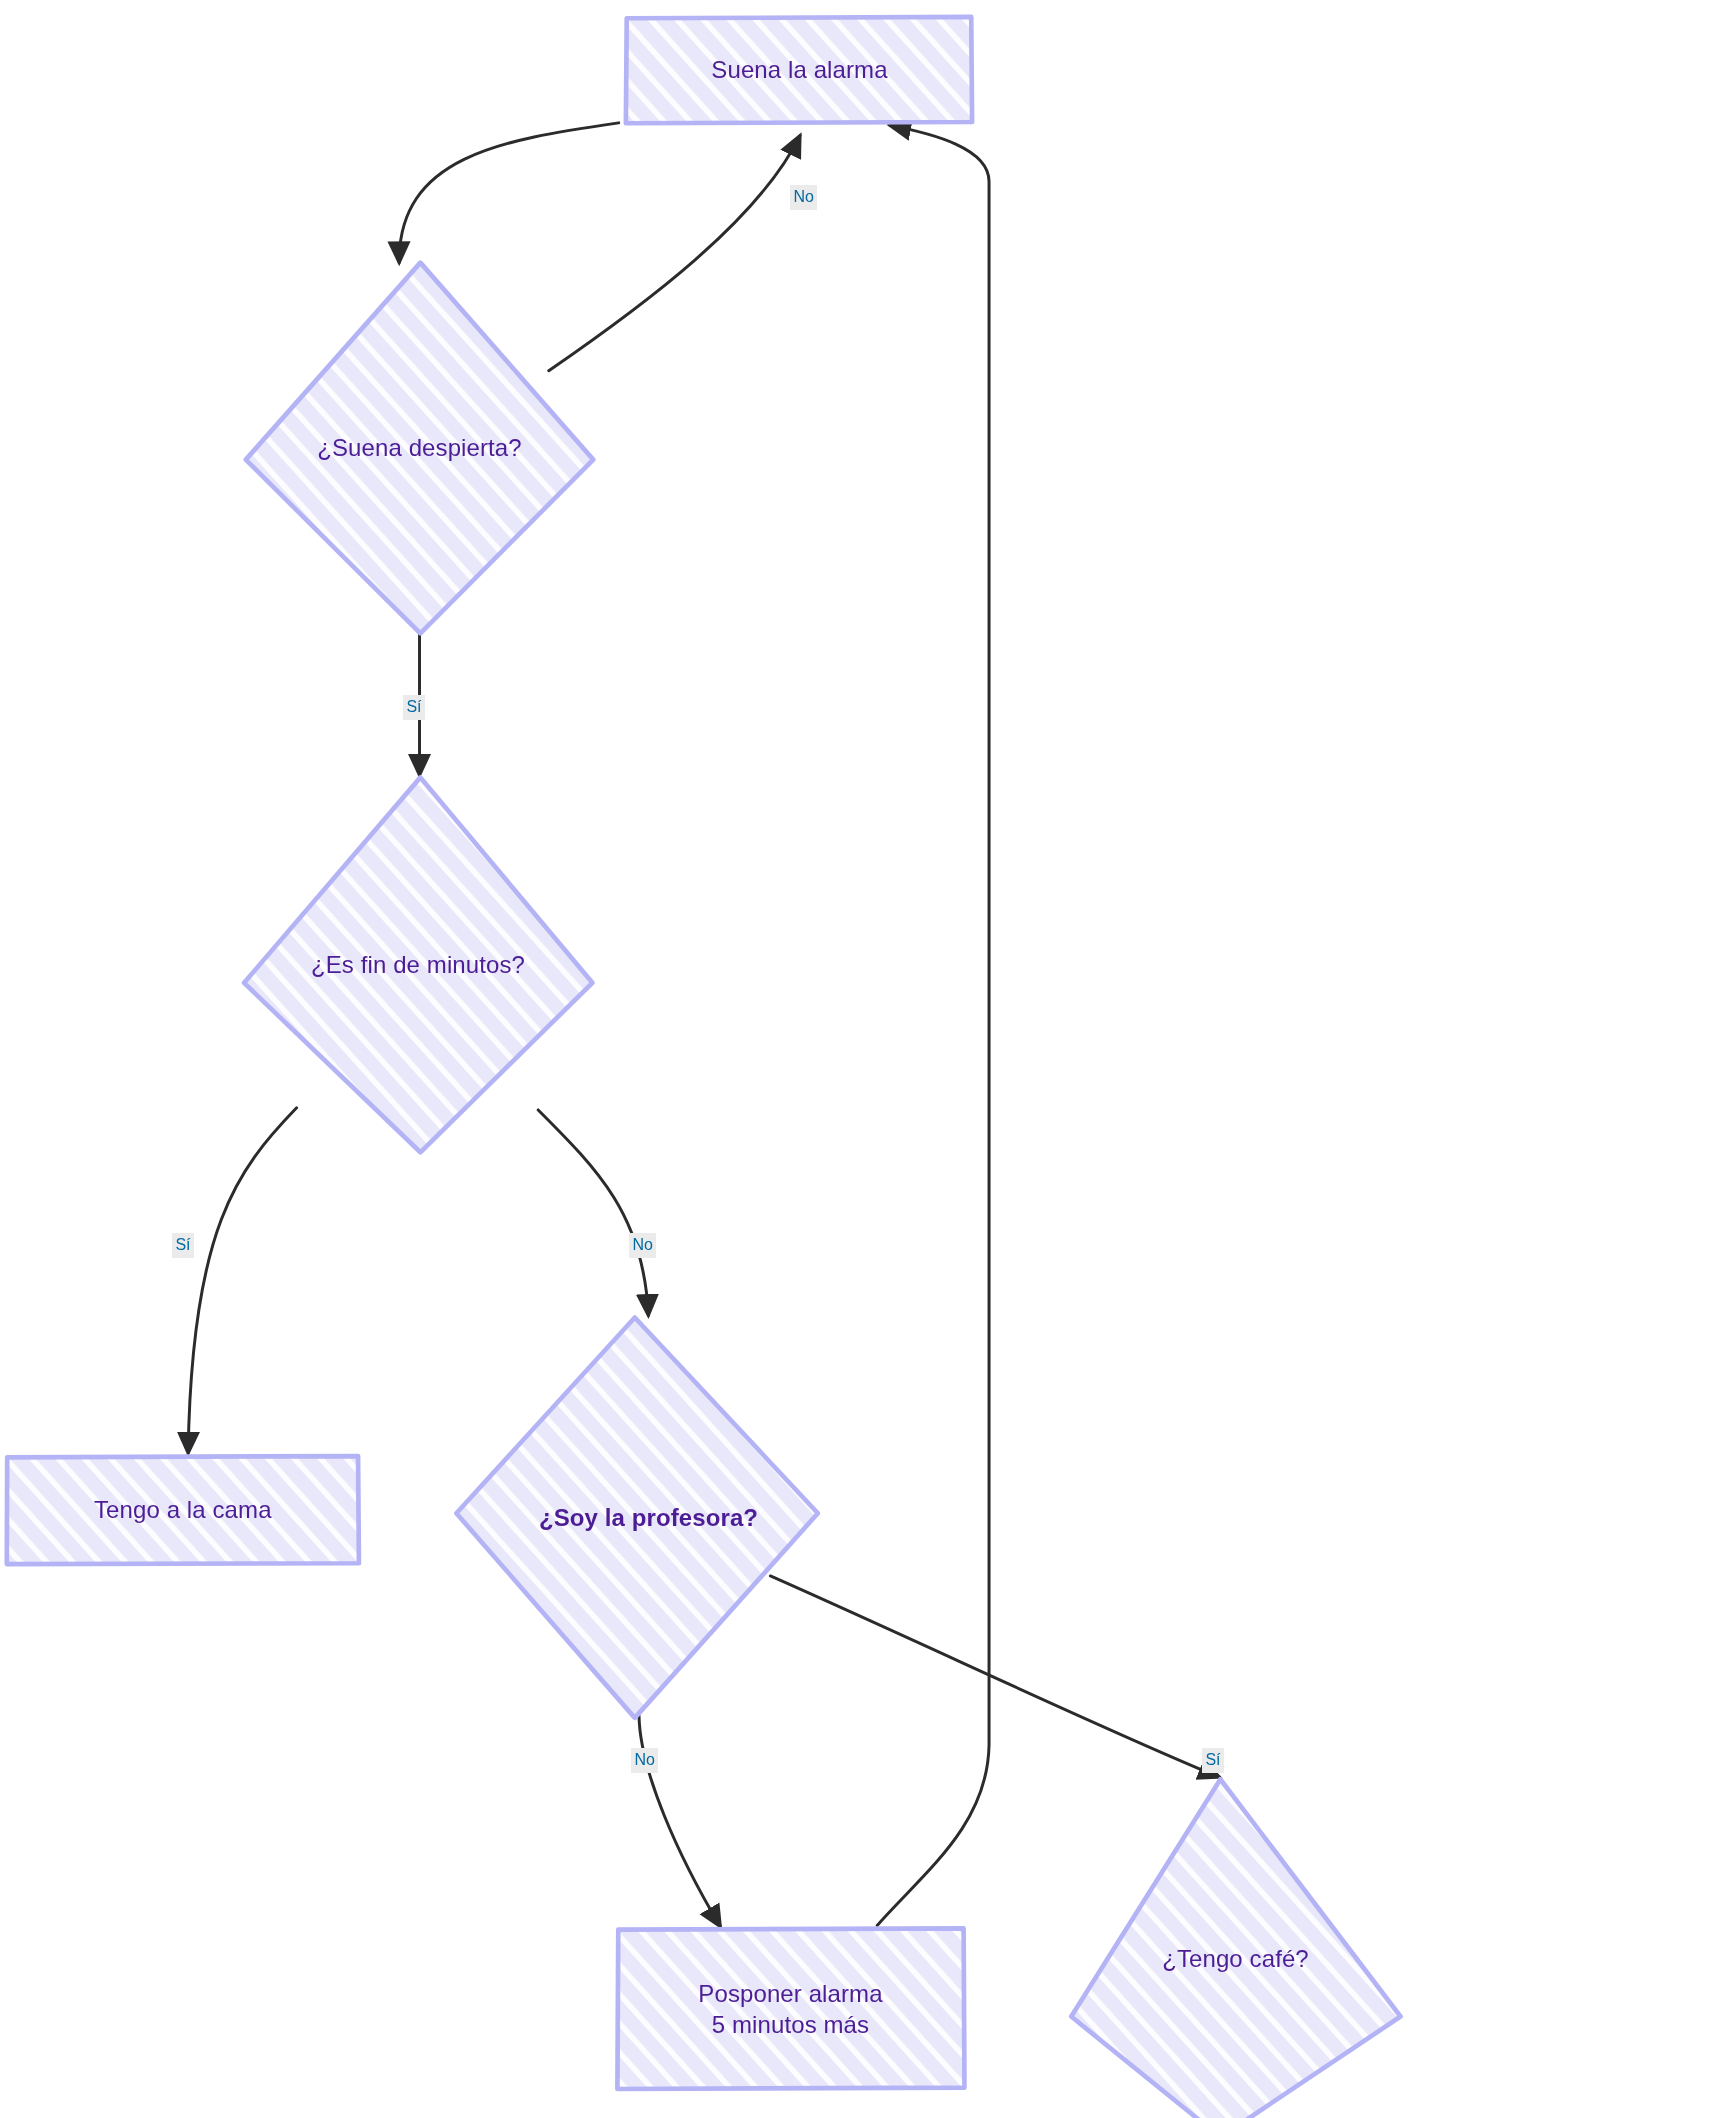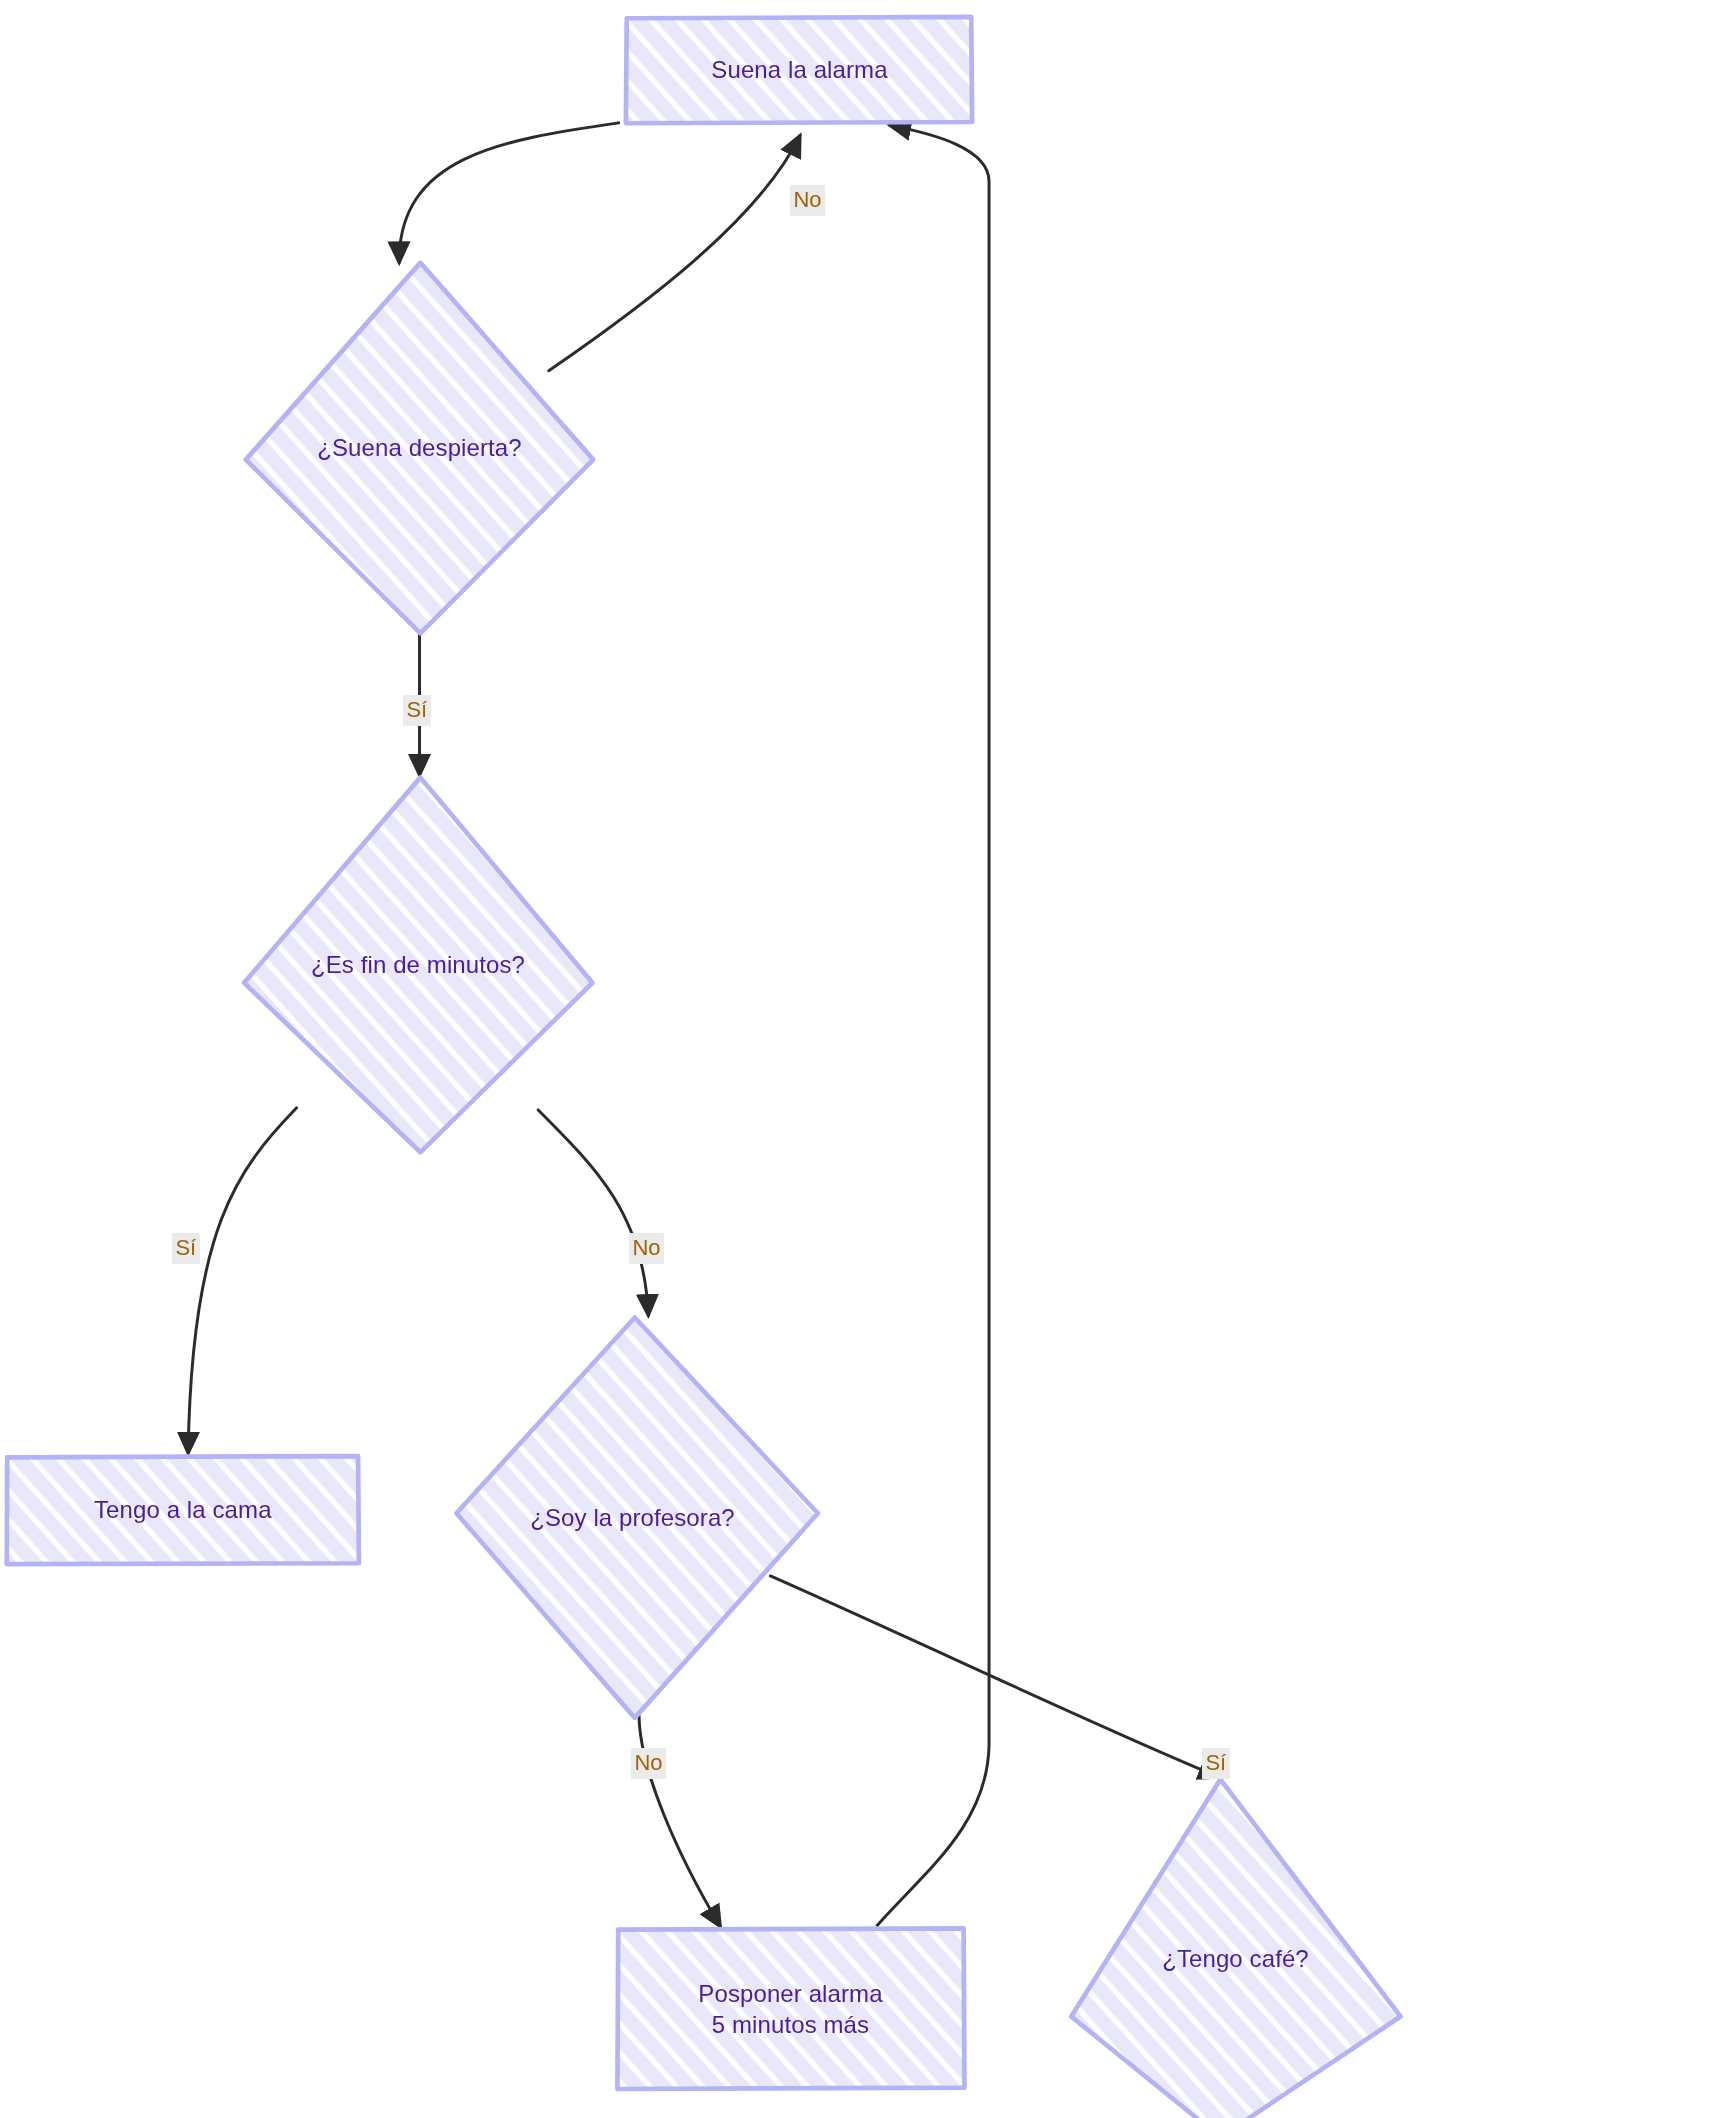--- a/index.html
+++ b/index.html
@@ -4,21 +4,21 @@
 <style>
   html,body{margin:0;padding:0;background:#ffffff;}
   body{width:1734px;height:2688px;overflow:hidden;
        font-family:"Liberation Sans","DejaVu Sans",sans-serif;}
   #stage{position:relative;width:1734px;height:2688px;background:#fff;}
   svg.layer{position:absolute;left:0;top:0;width:1734px;height:2688px;overflow:visible;}
   .node{position:absolute;display:flex;align-items:center;justify-content:center;
         box-sizing:border-box;text-align:center;}
   .node .lbl{position:relative;z-index:5;color:#4c1d95;font-size:24px;line-height:1.28;
              letter-spacing:0.1px;white-space:pre-line;}
-  .edge-label{position:absolute;background:#ebebeb;color:#a16207;font-size:22px;
+  .edge-label{position:absolute;background:#ebebeb;color:#0369a1;font-size:16px;
               line-height:1;padding:4.2px 3.4px 5.1px 3.4px;box-sizing:border-box;
               white-space:nowrap;z-index:30;}
 </style>
 </head>
 <body>
 
 <div id="stage">
 
   <svg class="layer" viewBox="0 0 4092 6345" preserveAspectRatio="none">
     <defs>
@@ -90,21 +90,21 @@
   </div>
 
   <div class="node" style="left:244px;top:778px;width:348px;height:375px;">
     <span class="lbl">¿Es fin de minutos?</span>
   </div>
 
   <div class="node" style="left:6.8px;top:1456px;width:352px;height:108px;">
     <span class="lbl">Tengo a la cama</span>
   </div>
 
-  <div class="node" style="left:452px;top:1318px;width:361px;height:400px;">
+  <div class="node" style="left:468px;top:1318px;width:361px;height:400px;font-weight:bold;">
     <span class="lbl">¿Soy la profesora?</span>
   </div>
 
   <div class="node" style="left:617px;top:1929px;width:347px;height:161px;">
     <span class="lbl">Posponer alarma
 5 minutos más</span>
   </div>
 
   <div class="node" style="left:1071px;top:1780px;width:329px;height:358px;">
     <span class="lbl">¿Tengo café?</span>

